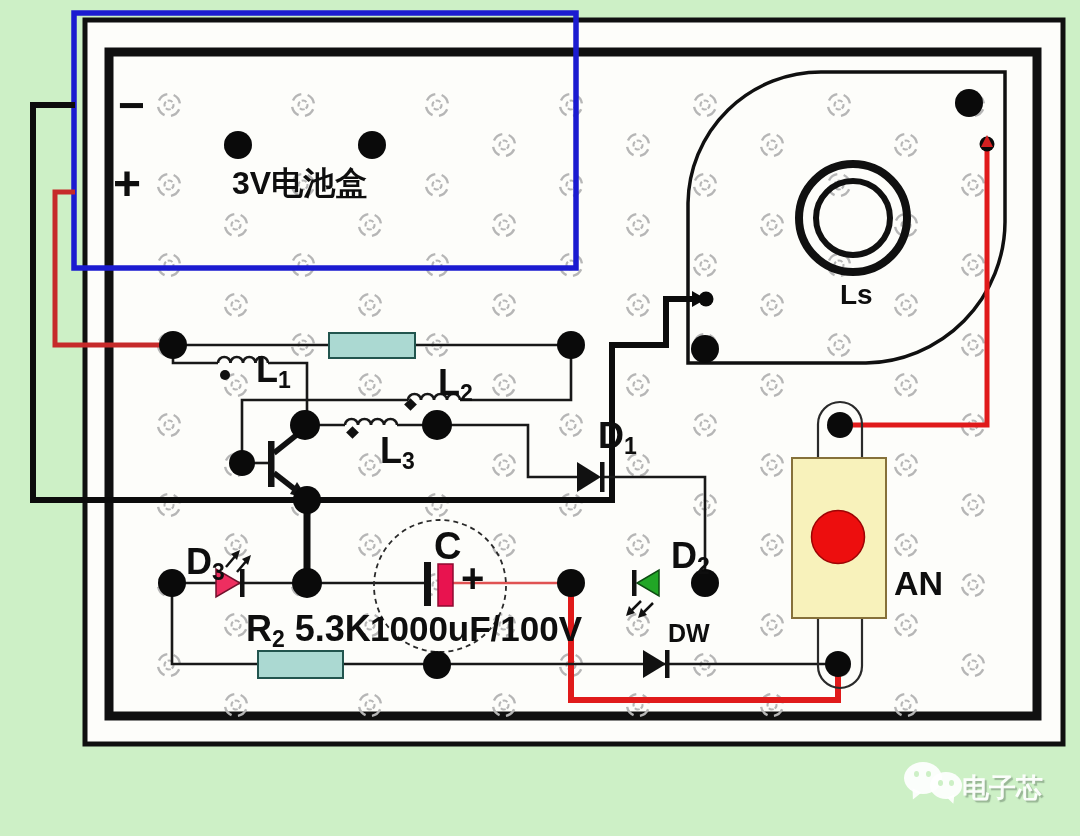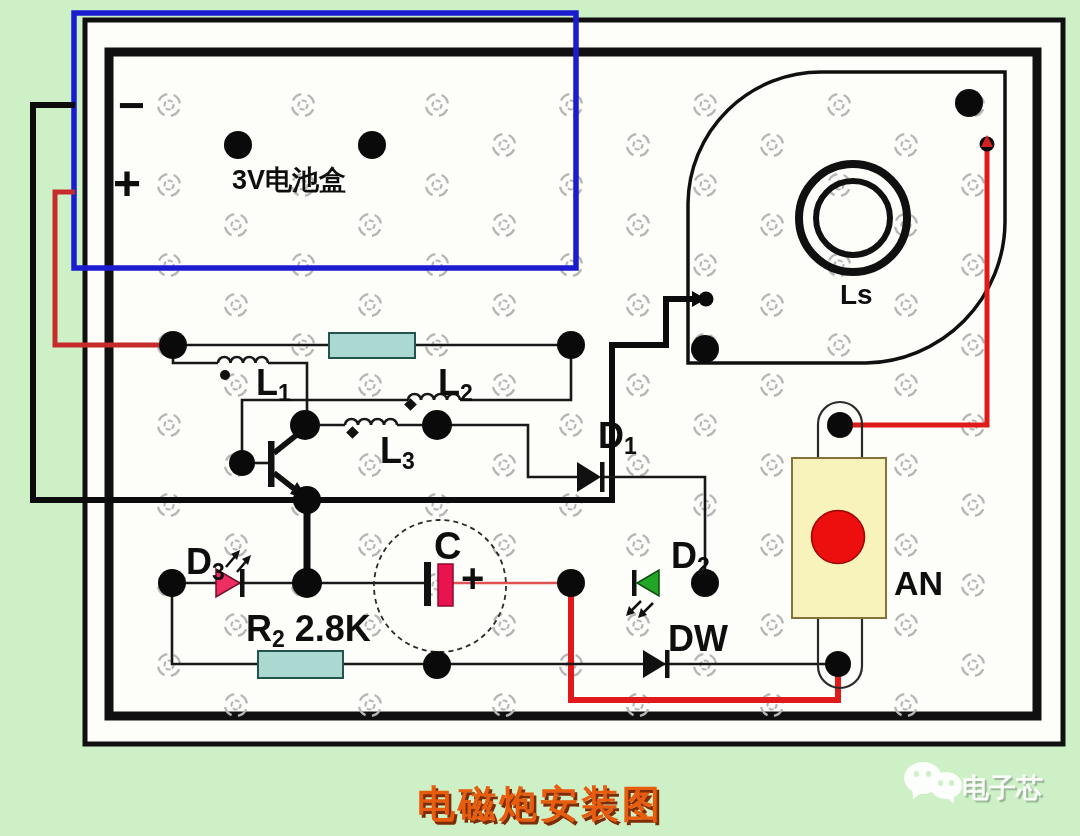--- a/index.html
+++ b/index.html
@@ -4,21 +4,21 @@
 <style>
   html,body{margin:0;padding:0;}
   .stage{
     position:relative;width:1080px;height:836px;
     background:#cdf0c6;overflow:hidden;
     font-family:"Liberation Sans",sans-serif;
   }
   svg{position:absolute;left:0;top:0;}
   .lbl{
     position:absolute;font-weight:bold;color:#0e0e0e;
-    font-size:27px;line-height:1;white-space:nowrap;
+    font-size:32px;line-height:1;white-space:nowrap;
   }
   .lbl sub{font-size:23px;vertical-align:-6px;}
   .title{
     position:absolute;left:0;top:779px;width:100%;
     text-align:center;font-weight:bold;font-size:38px;
     letter-spacing:3px;color:#e85c0e;
     text-shadow:2.5px 2.5px 0 #7d2d05;
   }
   .watermark{position:absolute;left:900px;top:758px;width:170px;height:60px;}
   .wm-text{
@@ -591,34 +591,34 @@
     <circle cx="706" cy="299" r="7.5" fill="#0a0a0a"></circle>
     <circle cx="987" cy="144" r="7.5" fill="#0a0a0a"></circle>
     <polygon points="981,147 993,147 987,135" fill="#d32020"></polygon>
   </g>
 </svg>
 
   <div class="lbl" style="left:118px;top:82px;font-size:46px">−</div>
   <div class="lbl" style="left:113px;top:160px;font-size:48px">+</div>
   <div class="lbl" style="left:232px;top:167px">3V电池盒</div>
 
-  <div class="lbl" style="left:256px;top:365px;font-size:36px"><span>L</span><sub>1</sub></div>
+  <div class="lbl" style="left:256px;top:352px;font-size:36px"><span>L</span><sub>1</sub></div>
   <div class="lbl" style="left:438px;top:365px;font-size:36px"><span>L</span><sub>2</sub></div>
   <div class="lbl" style="left:380px;top:433px;font-size:36px"><span>L</span><sub>3</sub></div>
   <div class="lbl" style="left:598px;top:418px;font-size:36px"><span>D</span><sub>1</sub></div>
   <div class="lbl" style="left:671px;top:538px;font-size:36px"><span>D</span><sub>2</sub></div>
   <div class="lbl" style="left:186px;top:544px;font-size:36px"><span>D</span><sub>3</sub></div>
-  <div class="lbl" style="left:668px;top:621px;font-size:36px">DW</div>
+  <div class="lbl" style="left:668px;top:621px;font-size:25px">DW</div>
   <div class="lbl" style="left:894px;top:566px;font-size:34px">AN</div>
   <div class="lbl" style="left:840px;top:281px;font-size:28px">Ls</div>
   <div class="lbl" style="left:434px;top:527px;font-size:38px">C</div>
   <div class="lbl" style="left:461px;top:558px;font-size:40px">+</div>
-  <div class="lbl" style="left:246px;top:611px;font-size:36px"><span>R</span><sub>2</sub><span> 2.8K</span></div>
-
-  <div class="title">电磁炮安装图</div>
+  <div class="lbl" style="left:246px;top:611px;font-size:36px"><span>R</span><sub>2</sub><span> 5.3K</span></div>
+  <div class="lbl" style="left:370px;top:611px;font-size:35px">1000uF/100V</div>
+
 
   <div class="watermark">
     <div class="bubble b1">
       <span class="eye" style="left:10px;top:9px"></span>
       <span class="eye" style="left:22px;top:9px"></span>
     </div>
     <div class="tail1"></div>
     <div class="bubble b2">
       <span class="eye" style="left:8px;top:8px"></span>
       <span class="eye" style="left:19px;top:8px"></span>

